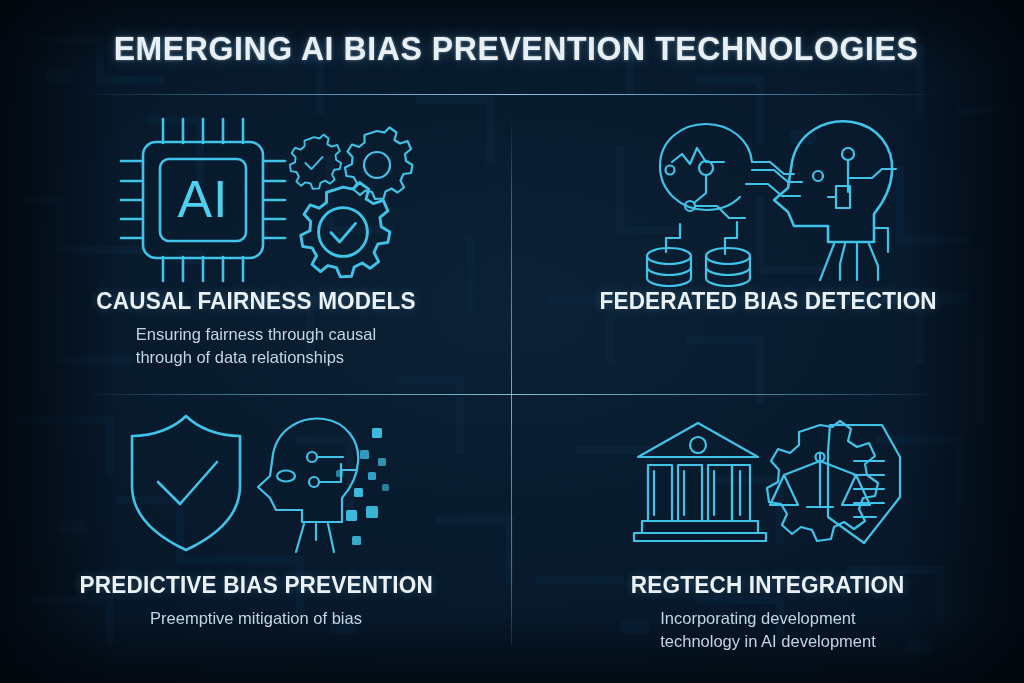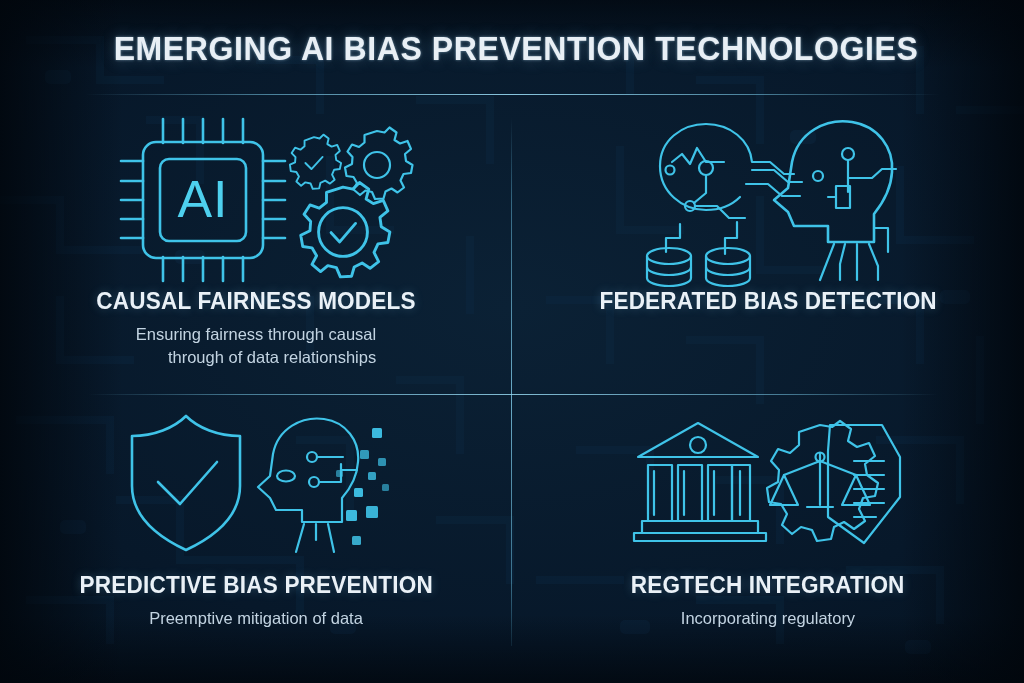--- a/index.html
+++ b/index.html
@@ -87,21 +87,21 @@
     color:#eaf1f7; letter-spacing:.2px;
     text-align:center; white-space:nowrap;
     text-shadow:0 0 10px rgba(120,190,230,.3);
     margin-top:2px;
     transform:scaleX(.98);
   }
   .card-desc {
     margin-top:8px;
     font-size:16.5px; line-height:1.38;
     color:#c3d4e2;
-    text-align:right;
+    text-align:left;
     max-width:330px;
   }
 
   
   .ln { fill:none; stroke:#3fc3e8; stroke-width:2.6; stroke-linecap:round; stroke-linejoin:round; }
   .ln-thin { fill:none; stroke:#3fc3e8; stroke-width:2.2; stroke-linecap:round; stroke-linejoin:round; }
   .fl { fill:#3fc3e8; }
 </style>
 </head>
 <body>
@@ -333,21 +333,21 @@
             <rect x="258" y="44" width="8" height="8" rx="1.5" opacity=".7"></rect>
             <rect x="252" y="14" width="10" height="10" rx="1.5" opacity=".95"></rect>
             <rect x="232" y="122" width="9" height="9" rx="1.5" opacity=".85"></rect>
             <rect x="262" y="70" width="7" height="7" rx="1.5" opacity=".6"></rect>
             <rect x="216" y="56" width="7" height="7" rx="1.5" opacity=".6"></rect>
           </g>
         </svg>
       </div>
       <div class="card-title">PREDICTIVE BIAS PREVENTION</div>
       <div class="card-desc">
-        <div>Preemptive mitigation of data</div>
+        <div>Preemptive mitigation of bias</div>
       </div>
     </div>
 
     <div class="quadrant">
       <div class="icon-box">
         <svg width="272" height="134" viewBox="0 0 272 134">
 
           <g>
             <path class="ln-thin" d="M6 40 L66 6 L126 40 Z"></path>
             <circle class="ln-thin" cx="66" cy="28" r="8"></circle>
@@ -384,18 +384,19 @@
             <path class="ln-thin" d="M0 -30 v52"></path>
             <circle class="ln-thin" cx="0" cy="-26" r="4.5"></circle>
             <path class="ln-thin" d="M-13 24 h26"></path>
             <path class="ln-thin" d="M-36 -8 L-50 22 h28 z"></path>
             <path class="ln-thin" d="M36 -8 L22 22 h28 z"></path>
           </g>
         </svg>
       </div>
       <div class="card-title">REGTECH INTEGRATION</div>
       <div class="card-desc">
-        <div>Incorporating regulatory</div>
+        <div>Incorporating development</div>
+        <div>technology in AI development</div>
       </div>
     </div>
 
   </div>
 </div>
 
 </body></html>

